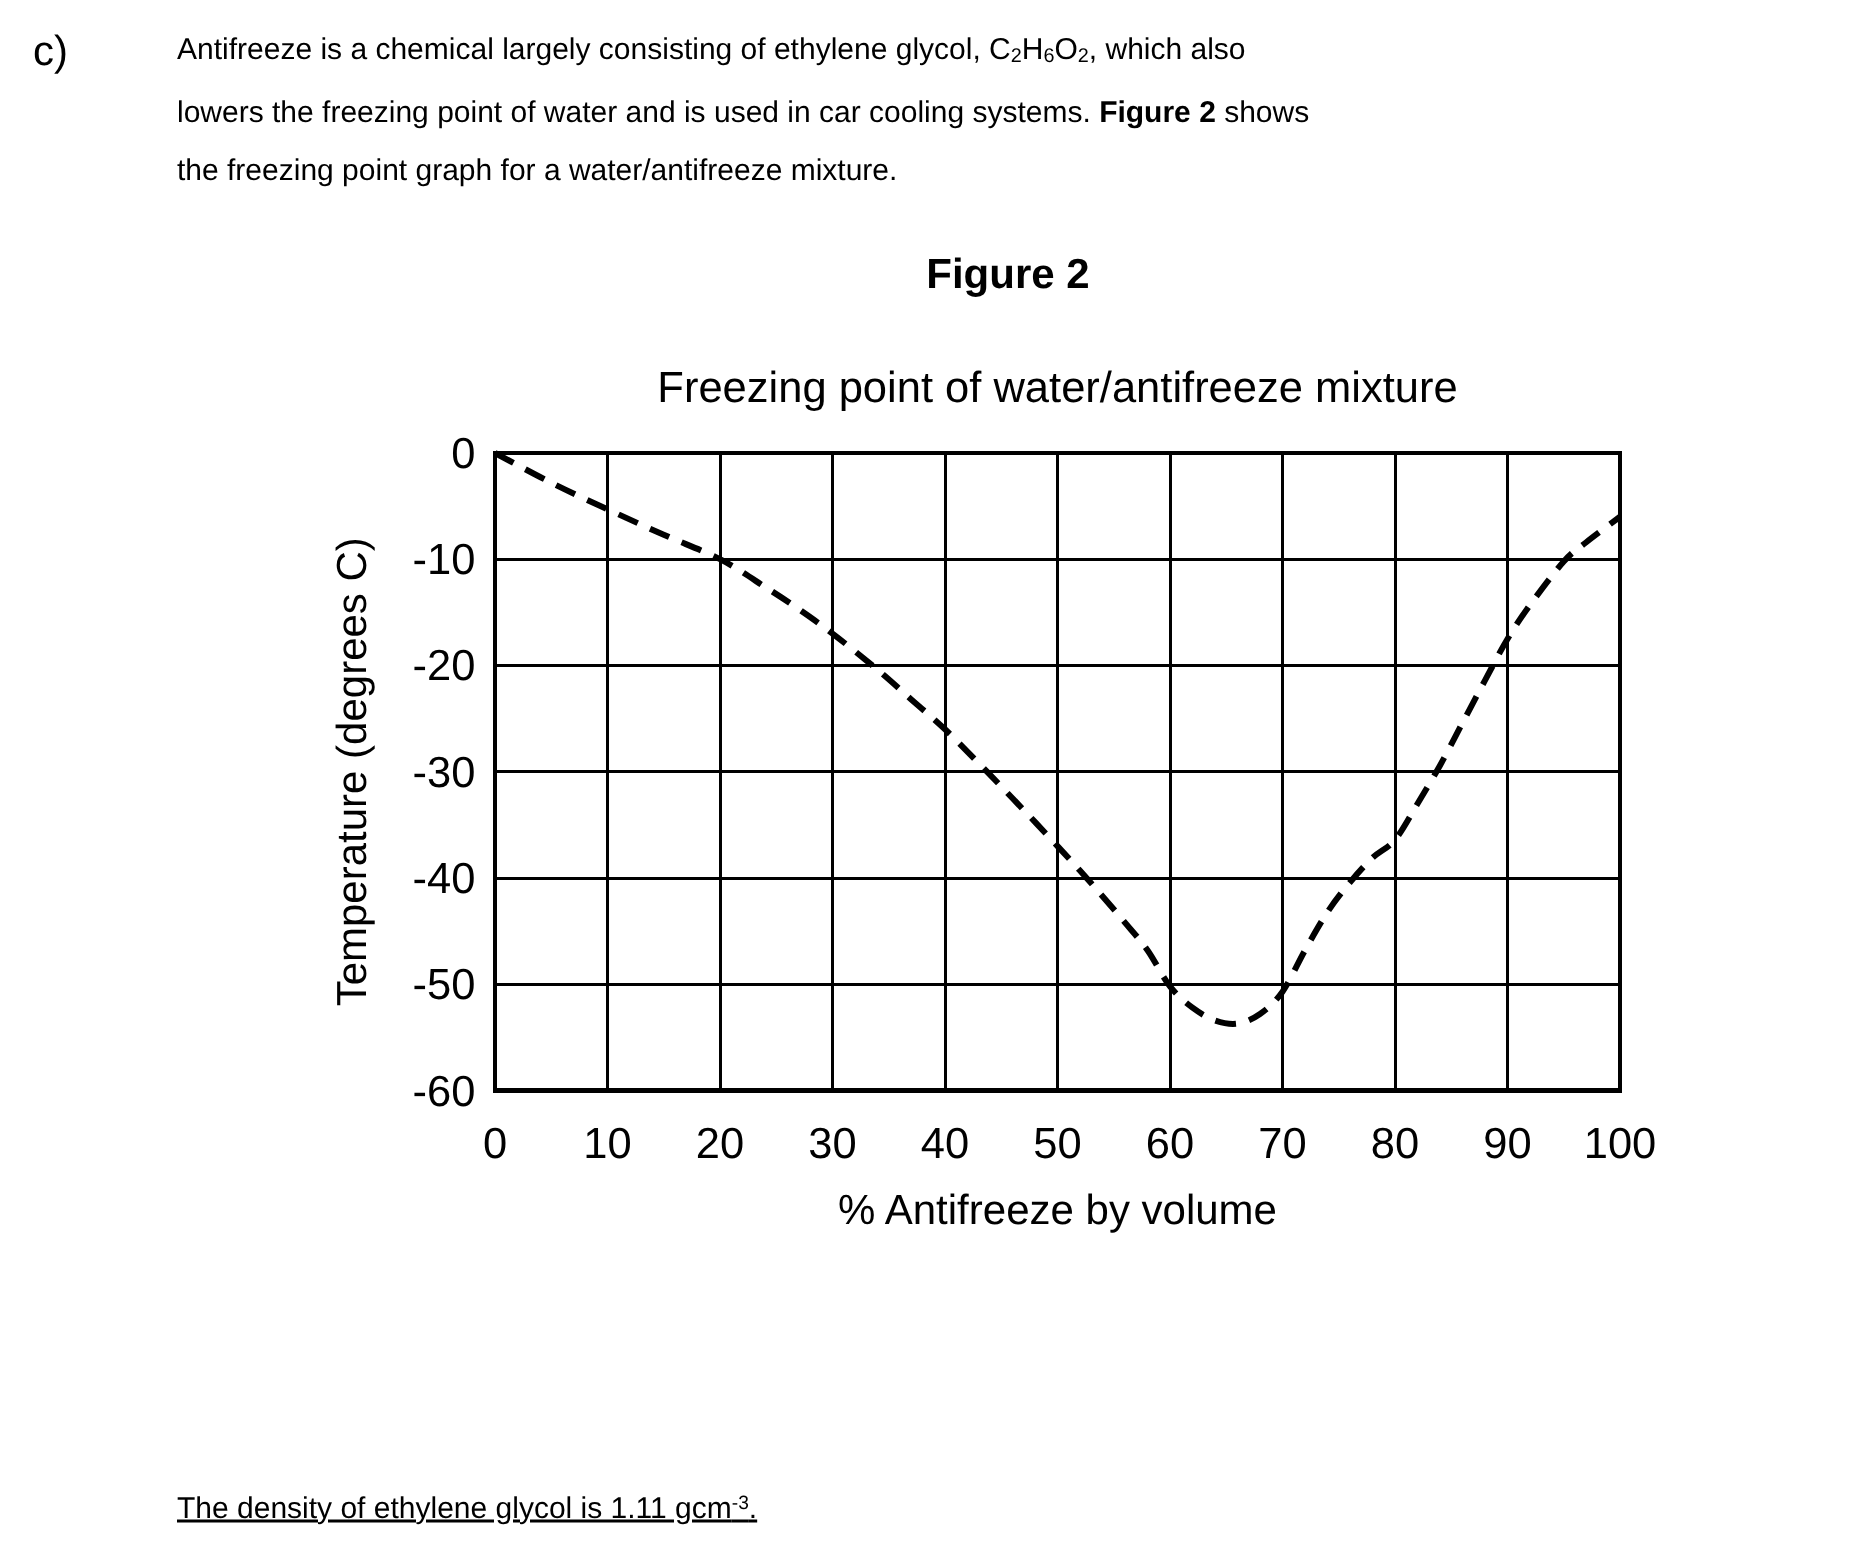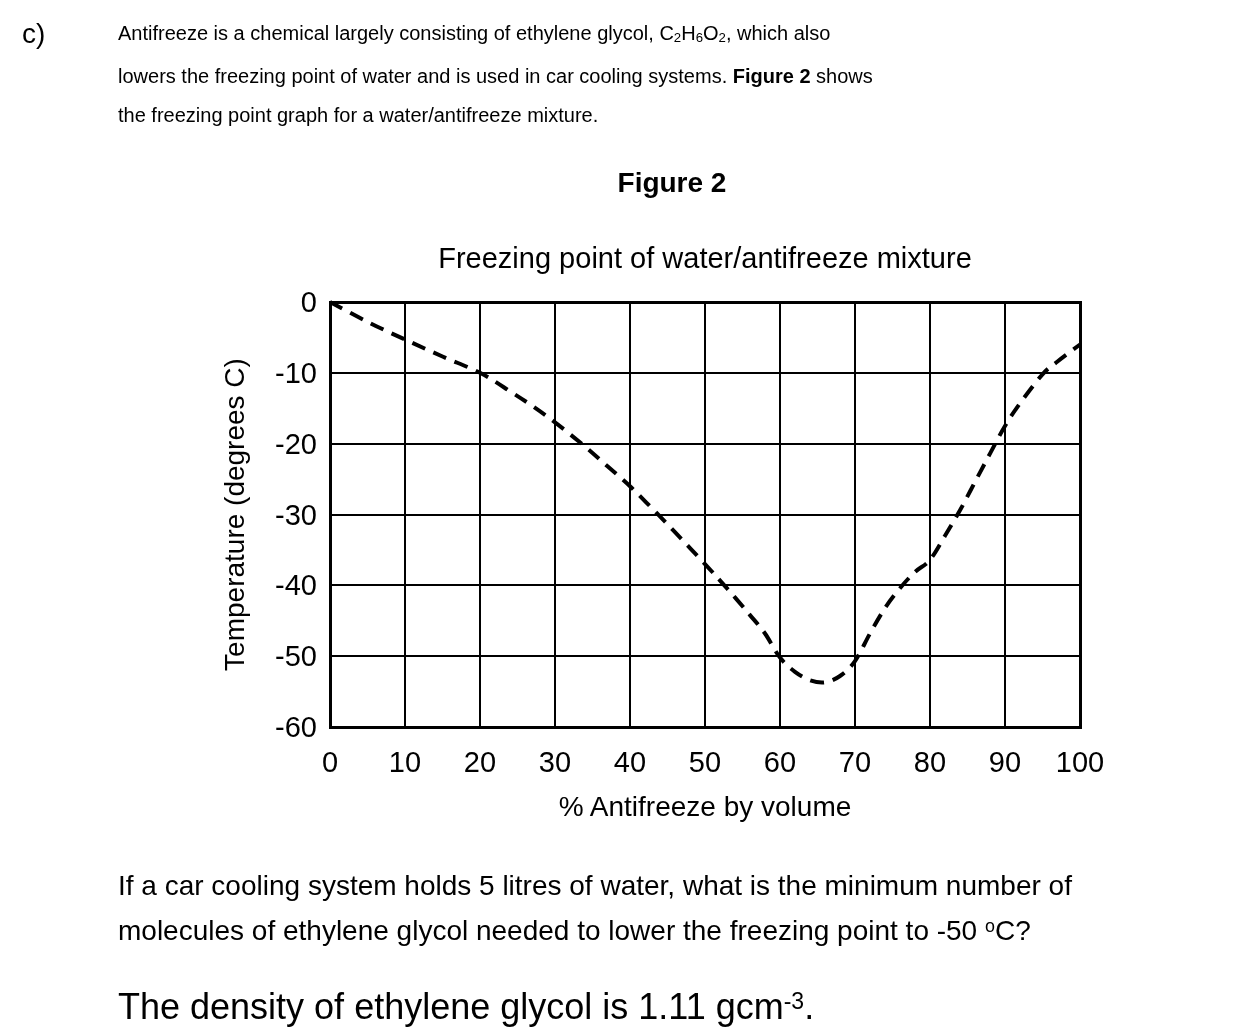--- a/index.html
+++ b/index.html
@@ -30,21 +30,21 @@
   }
   .chart-svg {
     position: absolute; left: 220px; top: 235px;
   }
   .body-q {
     position: absolute; left: 118px; top: 866px; width: 1125px;
     font-size: 28px; line-height: 40px;
   }
   .density {
     position: absolute; left: 118px; top: 982px; width: 1125px;
-    font-size: 36px; line-height: 39px;
+    font-size: 20px; line-height: 39px; text-decoration: underline;
   }
   .seg-bold { font-weight: bold; }
   .seg-sub  { font-size: 0.66em; vertical-align: -0.18em; }
   .seg-sup  { font-size: 0.64em; vertical-align: 0.45em; }
 </style>
 </head>
 <body>
 
 <div class="page">
 
@@ -91,17 +91,16 @@
       <text x="97" y="360.3333333333333" text-anchor="end" font-size="29" font-family="&quot;Liberation Sans&quot;, sans-serif" fill="#000000">-40</text>
       <text x="97" y="431.1666666666667" text-anchor="end" font-size="29" font-family="&quot;Liberation Sans&quot;, sans-serif" fill="#000000">-50</text>
       <text x="97" y="502" text-anchor="end" font-size="29" font-family="&quot;Liberation Sans&quot;, sans-serif" fill="#000000">-60</text>
       <rect x="110" y="67" width="750" height="425" fill="none" stroke="#000000" stroke-width="3" shape-rendering="crispEdges"></rect>
       <path d="M110.0 67.0 C116.3 70.3 135.0 80.6 147.5 86.8 C160.0 93.1 172.5 98.8 185.0 104.5 C197.5 110.3 210.0 116.0 222.5 121.5 C235.0 127.1 248.8 132.0 260.0 137.8 C271.3 143.6 281.3 150.7 290.0 156.3 C298.8 161.8 305.0 165.9 312.5 171.1 C320.0 176.3 326.3 180.7 335.0 187.4 C343.8 194.1 356.3 204.2 365.0 211.5 C373.8 218.8 380.0 224.7 387.5 231.3 C395.0 237.9 402.5 244.1 410.0 251.2 C417.5 258.3 425.0 266.2 432.5 273.8 C440.0 281.5 446.3 288.0 455.0 297.2 C463.8 306.4 476.3 319.6 485.0 329.1 C493.8 338.5 500.0 345.4 507.5 353.9 C515.0 362.4 523.8 372.6 530.0 380.1 C536.3 387.5 540.0 391.4 545.0 398.5 C550.0 405.6 555.0 416.2 560.0 422.6 C565.0 429.0 570.0 433.0 575.0 436.8 C580.0 440.5 585.0 443.5 590.0 445.3 C595.0 447.0 600.0 448.1 605.0 447.4 C610.0 446.7 615.0 444.5 620.0 441.0 C625.0 437.5 630.0 433.2 635.0 426.1 C640.0 419.0 645.0 407.4 650.0 398.5 C655.0 389.6 660.0 380.6 665.0 373.0 C670.0 365.4 675.0 359.2 680.0 353.2 C685.0 347.1 690.0 341.6 695.0 336.9 C700.0 332.2 705.0 330.9 710.0 324.8 C715.0 318.8 720.0 309.0 725.0 300.8 C730.0 292.5 735.0 284.2 740.0 275.3 C745.0 266.3 750.0 256.4 755.0 246.9 C760.0 237.5 765.0 227.9 770.0 218.6 C775.0 209.3 780.0 199.3 785.0 191.0 C790.0 182.6 793.8 176.9 800.0 168.3 C806.3 159.7 816.3 146.2 822.5 139.3 C828.8 132.3 831.3 131.5 837.5 126.5 C843.8 121.5 856.3 112.3 860.0 109.5" fill="none" stroke="#000000" stroke-width="4" stroke-dasharray="14 9"></path>
       <text x="485" y="33" text-anchor="middle" font-size="29" font-family="&quot;Liberation Sans&quot;, sans-serif" fill="#000000">Freezing point of water/antifreeze mixture</text>
       <text x="485" y="581" text-anchor="middle" font-size="28" font-family="&quot;Liberation Sans&quot;, sans-serif" fill="#000000">% Antifreeze by volume</text>
       <text transform="translate(24 279.5) rotate(-90)" text-anchor="middle" font-size="28" font-family="&quot;Liberation Sans&quot;, sans-serif" fill="#000000">Temperature (degrees C)</text>
     </svg>
 
-  <div class="body-q"><span>If a car cooling system holds 5 litres of water, what is the minimum number of</span><br><span>molecules of ethylene glycol needed to lower the freezing point to -50 </span><span class="seg-sup">o</span><span>C?</span></div>
 
   <div class="density"><span>The density of ethylene glycol is 1.11 gcm</span><span class="seg-sup">-3</span><span>.</span></div>
 
 </div>
 
 </body></html>

